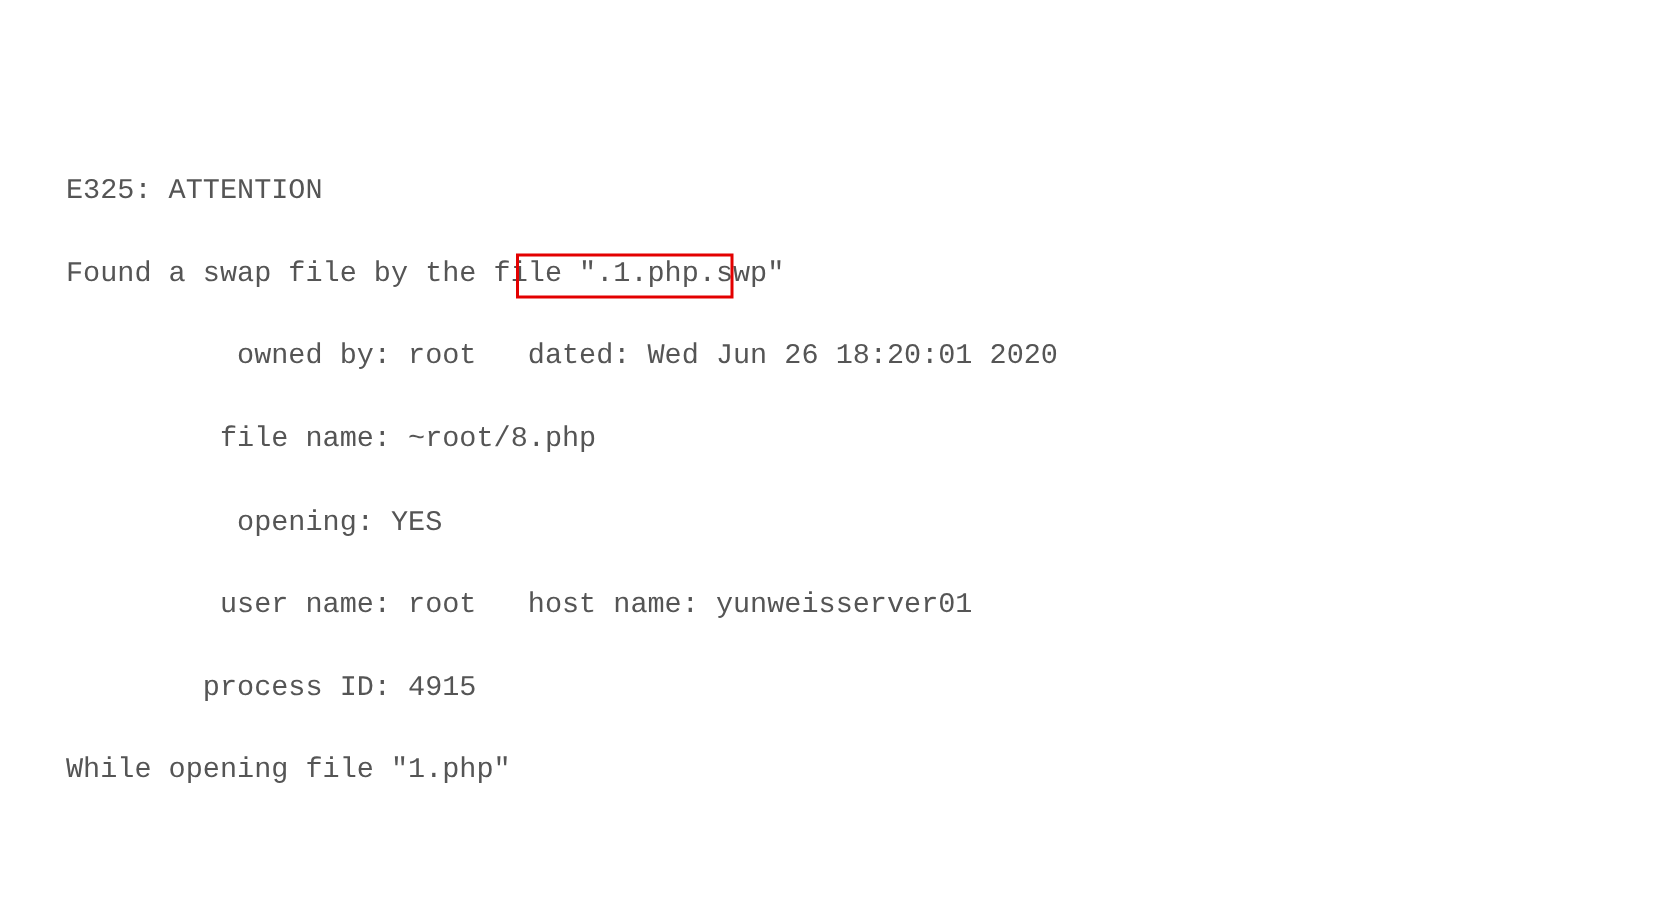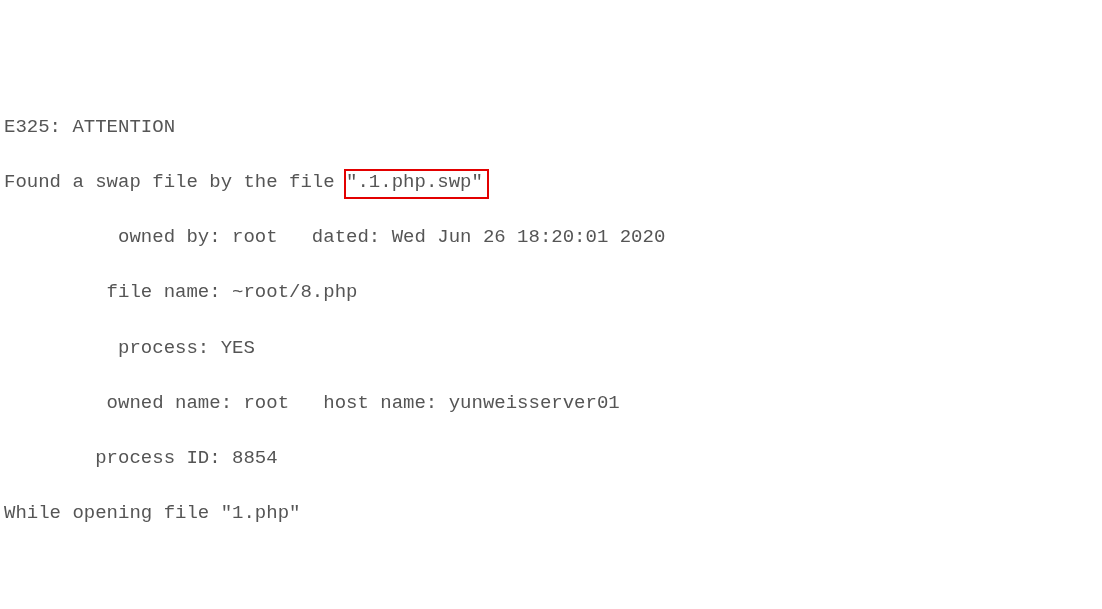--- a/index.html
+++ b/index.html
@@ -8,40 +8,40 @@
     font-family: "Courier New", monospace;
     font-size: 19px;
     color: #555;
     background: #fff;
     line-height: 1.45;
     white-space: pre;
     width: 1102px;
     box-sizing: border-box;
     position: relative;
   }
-  .line { white-space: pre; }
+  .line { white-space: pre; margin-left: 40px; }
   .hl-box {
     position: absolute;
     border: 2.5px solid #e30000;
     background: transparent;
     pointer-events: none;
   }
 </style>
 </head>
 <body>
 
 
 
 <div class="line">E325: ATTENTION</div>
 <div class="line"><span>Found a swap file by the file </span><span id="swapname">".1.php.swp"</span></div>
 <div class="line">          owned by: root   dated: Wed Jun 26 18:20:01 2020</div>
 <div class="line">         file name: ~root/8.php</div>
-<div class="line">          process: YES</div>
-<div class="line">         owned name: root   host name: yunweisserver01</div>
-<div class="line">        process ID: 8854</div>
+<div class="line">          opening: YES</div>
+<div class="line">         user name: root   host name: yunweisserver01</div>
+<div class="line">        process ID: 4915</div>
 <div class="line">While opening file "1.php"</div>
 <div class="line"> </div>
 
 
 
 
 
 
 
 

